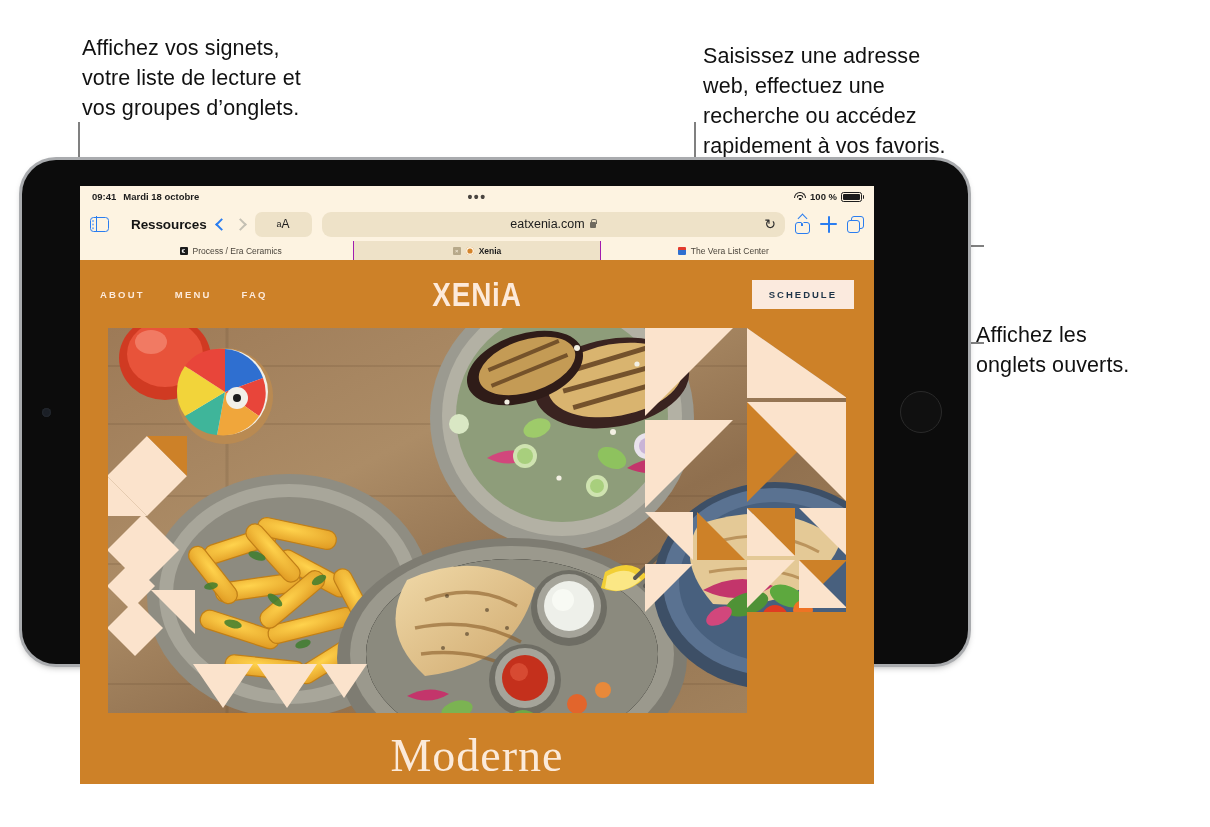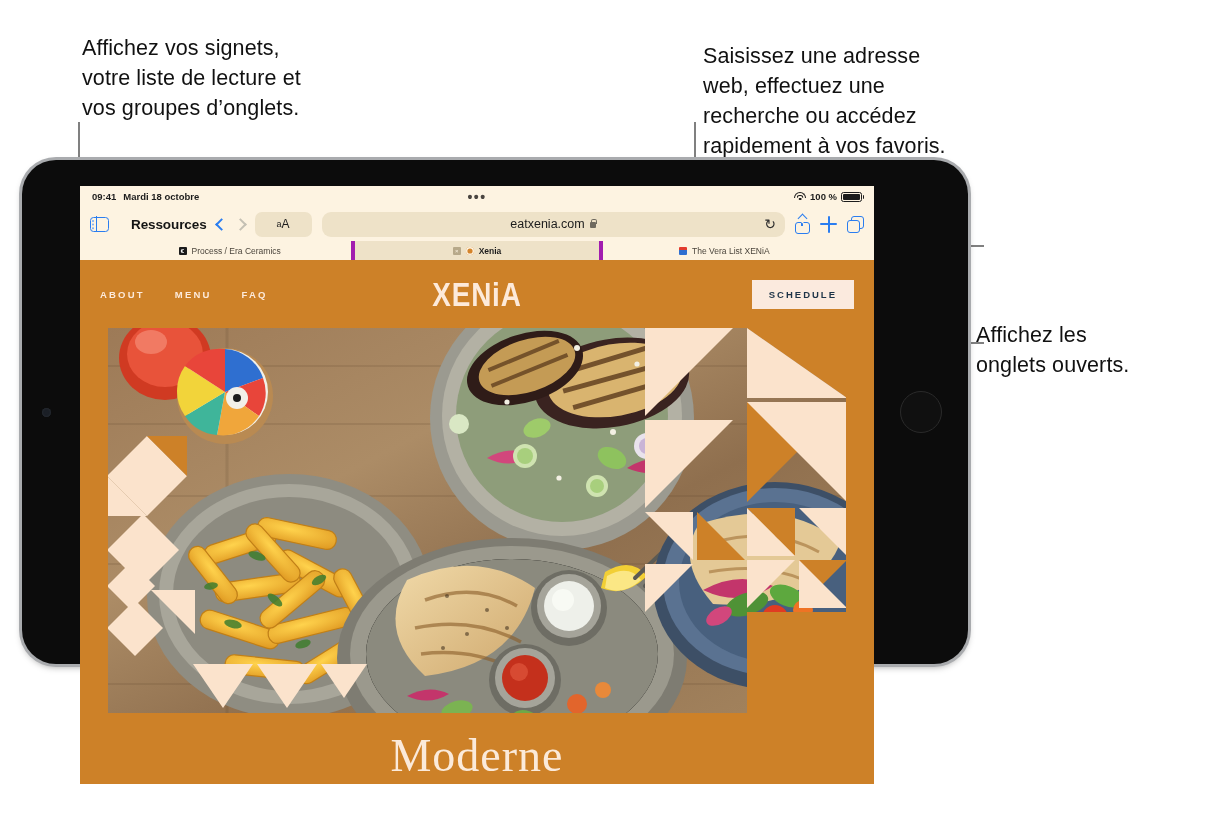--- a/index.html
+++ b/index.html
@@ -179,21 +179,21 @@
     position: absolute; border: 1.9px solid #2a7df0; border-radius: 3px;
   }
   .tabs-icon i:nth-child(1) { left: 4px; top: 0;   width: 13px; height: 13px; }
   .tabs-icon i:nth-child(2) { left: 0;   top: 4px; width: 13px; height: 13px; background: #fdf3e1; }
 
   
   #tabstrip { height: 19px; background: #fdf3e1; display: flex; padding: 0 28px; }
   .tab {
     flex: 1; display: flex; align-items: center; justify-content: center;
     gap: 5px; font-size: 8.5px; color: #4b453c;
-    border-right: 4px solid #a21caf;
+    border-right: 1px solid #a21caf;
     background: #fdf3e1;
   }
   .tab:last-child { border-right: none; }
   .tab.active { background: #eee2c8; }
   .fav { width: 8px; height: 8px; flex: none; border-radius: 1px; }
   .fav.fav-process { background: #1b1b1b; color: #fff; font-size: 6px; font-weight: bold;
                      display: flex; align-items: center; justify-content: center; }
   .fav.fav-xenia {
     background: #d4842b; border-radius: 50%;
     box-shadow: inset 0 0 0 1.4px #fdf3e1;
@@ -327,21 +327,21 @@
           <span class="fav fav-process">€</span>
           <span>Process / Era Ceramics</span>
         </div>
         <div class="tab active">
           <span class="fav fav-blank">×</span>
           <span class="fav fav-xenia"></span>
           <span style="font-weight:bold;color:#1c1c1c">Xenia</span>
         </div>
         <div class="tab">
           <span class="fav fav-vera"></span>
-          <span>The Vera List XENiA</span>
+          <span>The Vera List Center</span>
         </div>
       </div>
 
       <div id="page">
 
         <div id="site-nav">
           <div class="nav-links">
             <span>ABOUT</span>
             <span>MENU</span>
             <span>FAQ</span>

